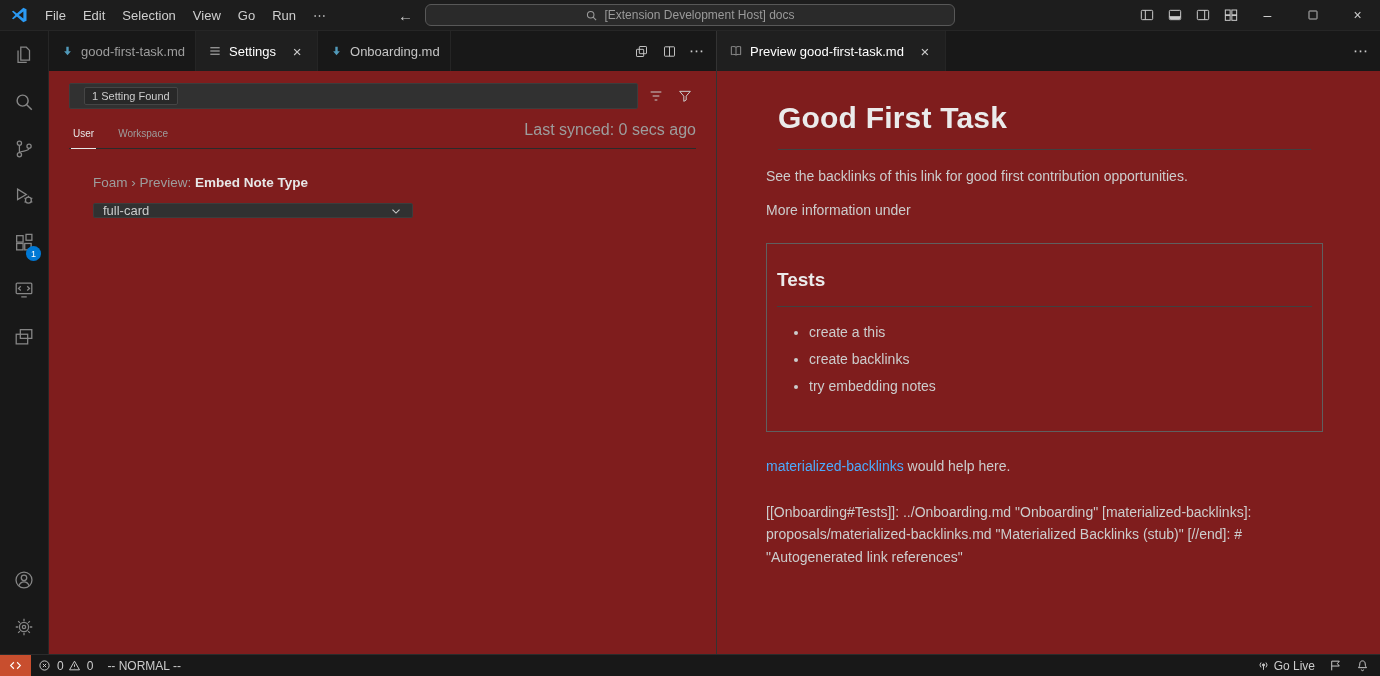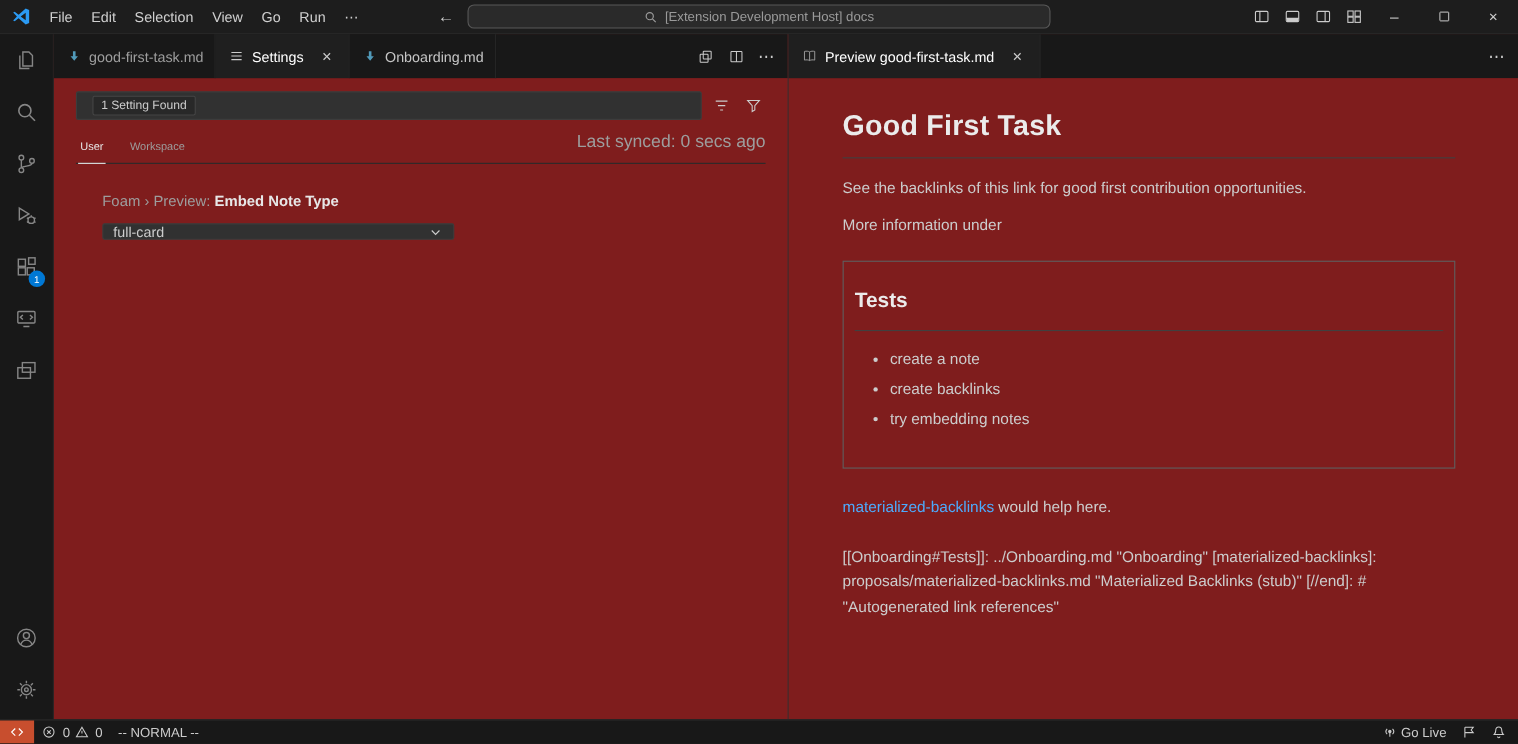--- a/index.html
+++ b/index.html
@@ -56,21 +56,21 @@
   .scope-tab.active { color:#e7e7e7; }
   .scope-tab.active::after { content:""; position:absolute; left:2px; right:2px; bottom:-1px; height:1px; background:#e7e7e7; }
   .last-synced { margin-left:auto; color:#9d9d9d; font-size:16px; padding-bottom:9px; }
   .setting-item { margin:26px 20px 0 44px; }
   .setting-title { font-size:13.5px; color:#9d9d9d; }
   .setting-name { color:#e7e7e7; font-weight:700; }
   .dropdown { margin-top:13px; width:320px; height:15px; background:#313131; border:1px solid #3c3c3c; border-radius:2px; display:flex; align-items:center; justify-content:space-between; padding:0 9px; color:#cccccc; font-size:13px; cursor:pointer; }
 
   
   .preview { flex:1; overflow:hidden; padding:18px 57px 0 49px; font-size:14px; line-height:1.5; color:#cccccc; }
-  .md-h1 { font-size:26px; font-weight:600; color:#ebebeb; letter-spacing:0.2px; padding-bottom:9px; border-bottom:1px solid #404040; margin:6px 0 16px; }
+  .md-h1 { font-size:30px; font-weight:600; color:#ebebeb; letter-spacing:0.2px; padding-bottom:9px; border-bottom:1px solid #404040; margin:6px 12px 16px; }
   .md-p { margin:13px 0; }
   .embed-card { border:1px solid #5f5f5f; margin:22px 0 24px; padding:2px 10px 28px; }
   .md-h2 { font-size:19px; font-weight:700; color:#ebebeb; margin:20px 0 0; padding-bottom:11px; border-bottom:1px solid #404040; }
   .embed-card ul { margin:15px 0 0; padding-left:32px; }
   .embed-card li { margin:6px 0; }
   .md-link { color:#4daafc; text-decoration:none; cursor:pointer; }
   .refs { margin-top:24px; max-width:545px; line-height:1.62; }
 
   
   .statusbar { flex:0 0 22px; background:#181818; border-top:1px solid #2b2b2b; display:flex; align-items:stretch; font-size:12px; color:#cccccc; }
@@ -317,21 +317,21 @@
         </div>
       </div>
 
       <div class="preview">
         <div class="md-h1">Good First Task</div>
         <p class="md-p">See the backlinks of this link for good first contribution opportunities.</p>
         <p class="md-p">More information under</p>
         <div class="embed-card">
           <div class="md-h2">Tests</div>
           <ul>
-            <li>create a note</li>
+            <li>create a this</li>
             <li>create backlinks</li>
             <li>try embedding notes</li>
           </ul>
         </div>
         <p class="md-p"><a class="md-link">materialized-backlinks</a><span> would help here.</span></p>
         <p class="md-p refs">[[Onboarding#Tests]]: ../Onboarding.md "Onboarding" [materialized-backlinks]: proposals/materialized-backlinks.md "Materialized Backlinks (stub)" [//end]: # "Autogenerated link references"</p>
       </div>
     </div>
   </div>
 

